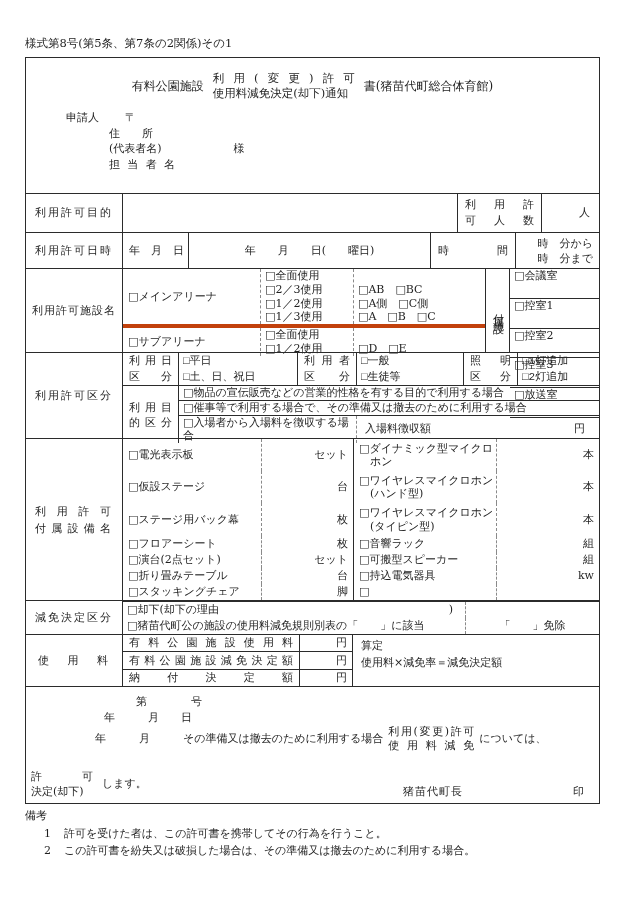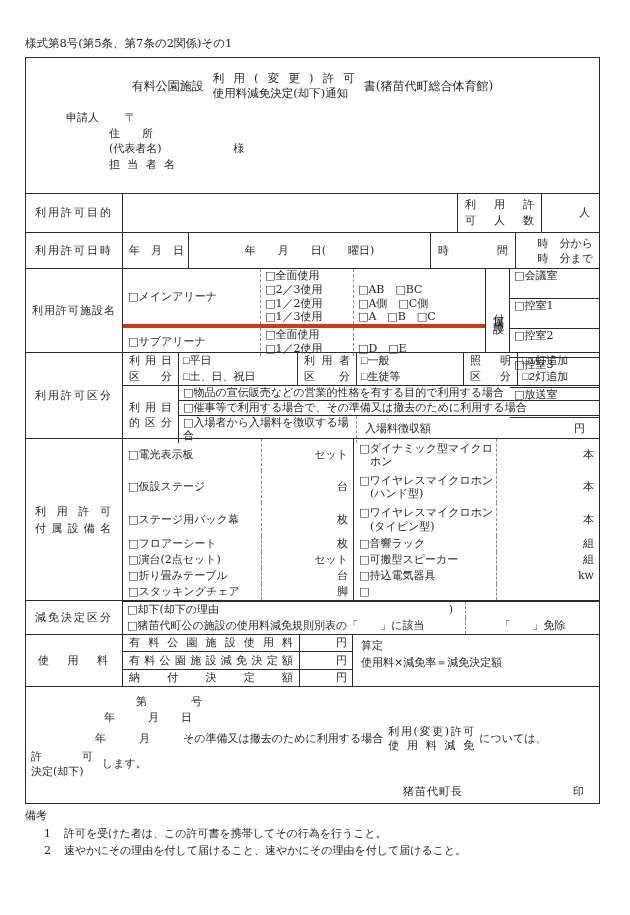--- a/index.html
+++ b/index.html
@@ -92,21 +92,21 @@
   .h-row { flex: 1; display: flex; border-top: 1px solid #2b2b2b; }
   .h-mid > div:nth-of-type(1) { border-top: none; }
   .h-name { width: 176px; display: flex; align-items: center; padding: 0 6px; }
   .h-yen { flex: 1; border-left: 1px solid #2b2b2b; display: flex; align-items: center; justify-content: flex-end; padding-right: 5px; }
   .h-calc { flex: 1; padding: 2px 8px; line-height: 17px; }
   
   .i-number { position: absolute; left: 110px; top: 8px; }
   .i-date { position: absolute; left: 78px; top: 24px; }
   .i-body { position: absolute; left: 69px; top: 38px; display: flex; align-items: center; }
   .i-stack { display: flex; flex-direction: column; width: 86px; line-height: 14px; margin: 0 5px; }
-  .i-decision { position: absolute; left: 5px; top: 62px; display: flex; align-items: center; }
+  .i-decision { position: absolute; left: 5px; top: 82px; display: flex; align-items: center; }
   .d-stack { display: flex; flex-direction: column; width: 62px; line-height: 15px; }
   .i-suffix2 { margin-left: 9px; }
   .i-mayor { position: absolute; left: 377px; top: 98px; letter-spacing: 1px; }
   .i-seal { position: absolute; left: 547px; top: 98px; }
   
   .notes { position: absolute; left: 25px; top: 809px; line-height: 14px; }
   .note-item { display: flex; margin-top: 3.5px; margin-left: 19px; gap: 13px; }
 </style>
 </head>
 <body>
@@ -410,17 +410,17 @@
   </div>
 
   <div class="notes">
     <div>備考</div>
     <div class="note-item">
       <span>1</span>
       <span>許可を受けた者は、この許可書を携帯してその行為を行うこと。</span>
     </div>
     <div class="note-item">
       <span>2</span>
-      <span>速やかにその理由を付して届けること、速やかにその理由を付して届けること。</span>
+      <span>この許可書を紛失又は破損した場合は、その準備又は撤去のために利用する場合。</span>
     </div>
   </div>
 
 </div>
 
 </body></html>

